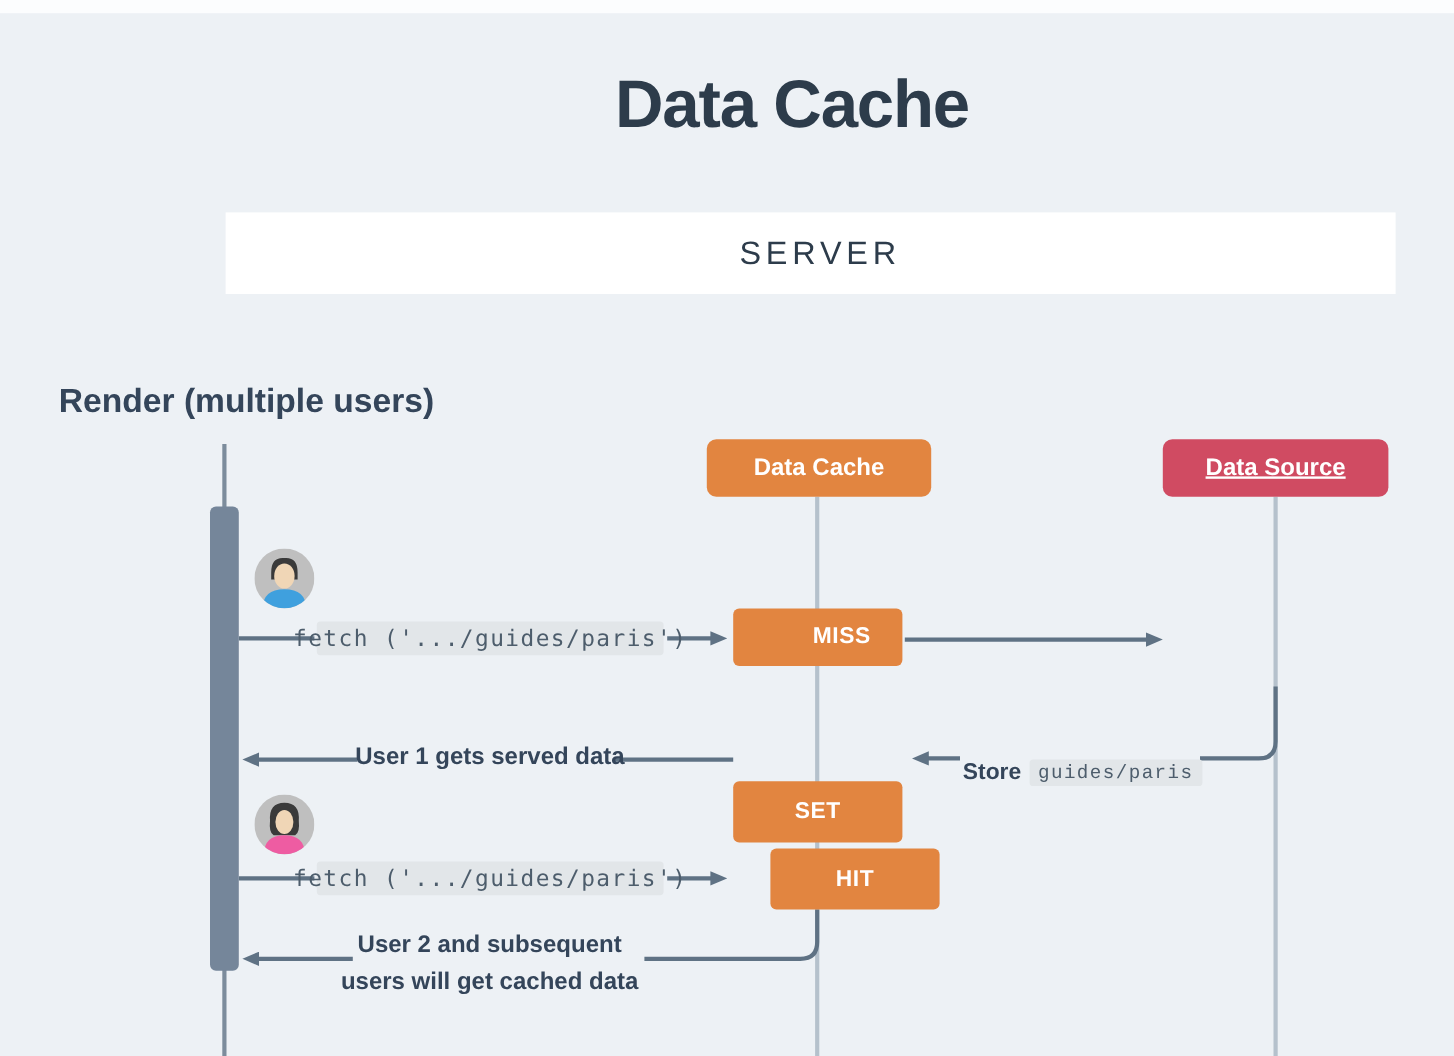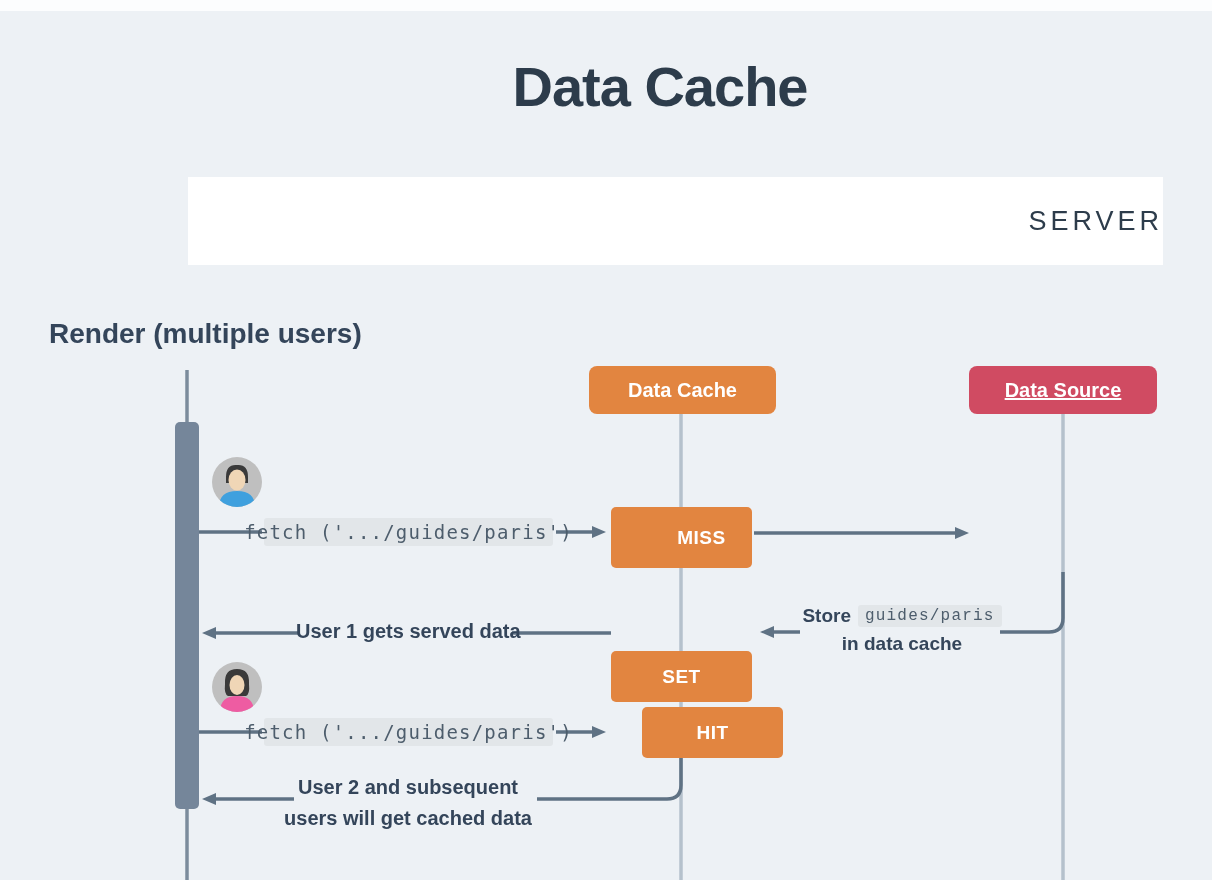--- a/index.html
+++ b/index.html
@@ -17,23 +17,23 @@
     background:var(--bg);
     position:relative; overflow:hidden;
   }
   .stage{position:absolute;inset:0;width:1212px;height:880px;}
   .topbar{position:absolute;left:0;top:0;width:1212px;height:11px;background:var(--topbar);}
   .title{
     position:absolute;left:306px;top:54px;width:708px;text-align:center;
     font-size:56px;font-weight:bold;letter-spacing:-1px;color:var(--ink);z-index:3;
   }
   .server-box{
-    position:absolute;left:188px;top:177px;width:975px;height:88px;
+    position:absolute;left:188px;top:177px;width:975px;height:68px;
     background:#ffffff;border:1px solid var(--server-border);
-    display:flex;align-items:center;justify-content:flex-end;z-index:2;padding-left:16px;
+    display:flex;align-items:center;justify-content:center;z-index:2;padding-left:16px;
   }
   .server-box span{font-size:27px;letter-spacing:4px;color:var(--ink);font-weight:500;}
   .lane-label{
     position:absolute;left:49px;top:318px;font-size:28px;font-weight:600;
     color:var(--label_ink);z-index:3;
   }
   svg.wires{position:absolute;left:0;top:0;z-index:1;}
   .wire{stroke:var(--arrow);stroke-width:3.5;fill:none;}
   .life-light{stroke:var(--lifeline_light);stroke-width:3.5;fill:none;}
   .life-dark{stroke:var(--lifeline_dark);stroke-width:3.5;fill:none;}
@@ -60,21 +60,21 @@
     background:var(--code_bg);color:var(--code_ink);
     font-size:16px;letter-spacing:1.2px;border-radius:3px;padding:2px 7px;font-weight:normal;
   }
   .fetch-label{
     position:absolute;z-index:3;height:28px;display:flex;align-items:center;justify-content:center;
     background:var(--code_bg);color:var(--code_ink);border-radius:3px;
     font-family:"DejaVu Sans Mono","Liberation Mono",monospace;
     font-size:19px;letter-spacing:1.2px;white-space:nowrap;
   }
   .two-line{line-height:31px;}
-  .store-block{position:absolute;left:770px;top:602px;width:264px;z-index:3;text-align:center;}
+  .store-block{position:absolute;left:770px;top:630px;width:264px;z-index:3;text-align:center;}
   .store-line1{display:flex;align-items:center;justify-content:center;gap:7px;height:28px;
     color:var(--label_ink);font-size:19px;font-weight:600;}
   .store-line2{margin-top:3px;color:var(--label_ink);font-size:19px;font-weight:600;}
   .avatar{position:absolute;width:50px;height:50px;z-index:3;}
   .avatar svg{display:block;}
 </style>
 </head>
 <body>
 
 <div class="stage">
@@ -120,21 +120,21 @@
 
   <div class="activation-bar"></div>
 
   <div class="node orange node-header" style="left:589px;top:366px;width:187px;height:48px;">
     <span>Data Cache</span>
   </div>
   <div class="node red node-header" style="left:969px;top:366px;width:188px;height:48px;">
     <span>Data Source</span>
   </div>
 
-  <div class="node orange node-step" style="left:611px;top:507px;width:141px;height:61px;padding-left:40px;">
+  <div class="node orange node-step" style="left:611px;top:507px;width:141px;height:48px;padding-left:40px;">
     <span>MISS</span>
   </div>
   <div class="node orange node-step" style="left:611px;top:607px;width:141px;height:51px;margin-top:44px;">
     <span>SET</span>
   </div>
   <div class="node orange node-step" style="left:642px;top:707px;width:141px;height:51px;">
     <span>HIT</span>
   </div>
 
   <div class="avatar" style="left:212px;top:457px;">
@@ -170,21 +170,20 @@
 
   <div class="fetch-label" style="left:264px;top:518px;width:289px;">fetch ('.../guides/paris')</div>
 
   <div class="msg-label" style="left:296px;top:620px;width:218px;">User 1 gets served data</div>
 
   <div class="store-block">
     <div class="store-line1">
       <span>Store</span>
       <span class="code-chip">guides/paris</span>
     </div>
-    <div class="store-line2">in data cache</div>
   </div>
 
   <div class="fetch-label" style="left:264px;top:718px;width:289px;">fetch ('.../guides/paris')</div>
 
   <div class="msg-label two-line" style="left:270px;top:772px;width:276px;">
     <div>User 2 and subsequent</div>
     <div>users will get cached data</div>
   </div>
 
 </div>

